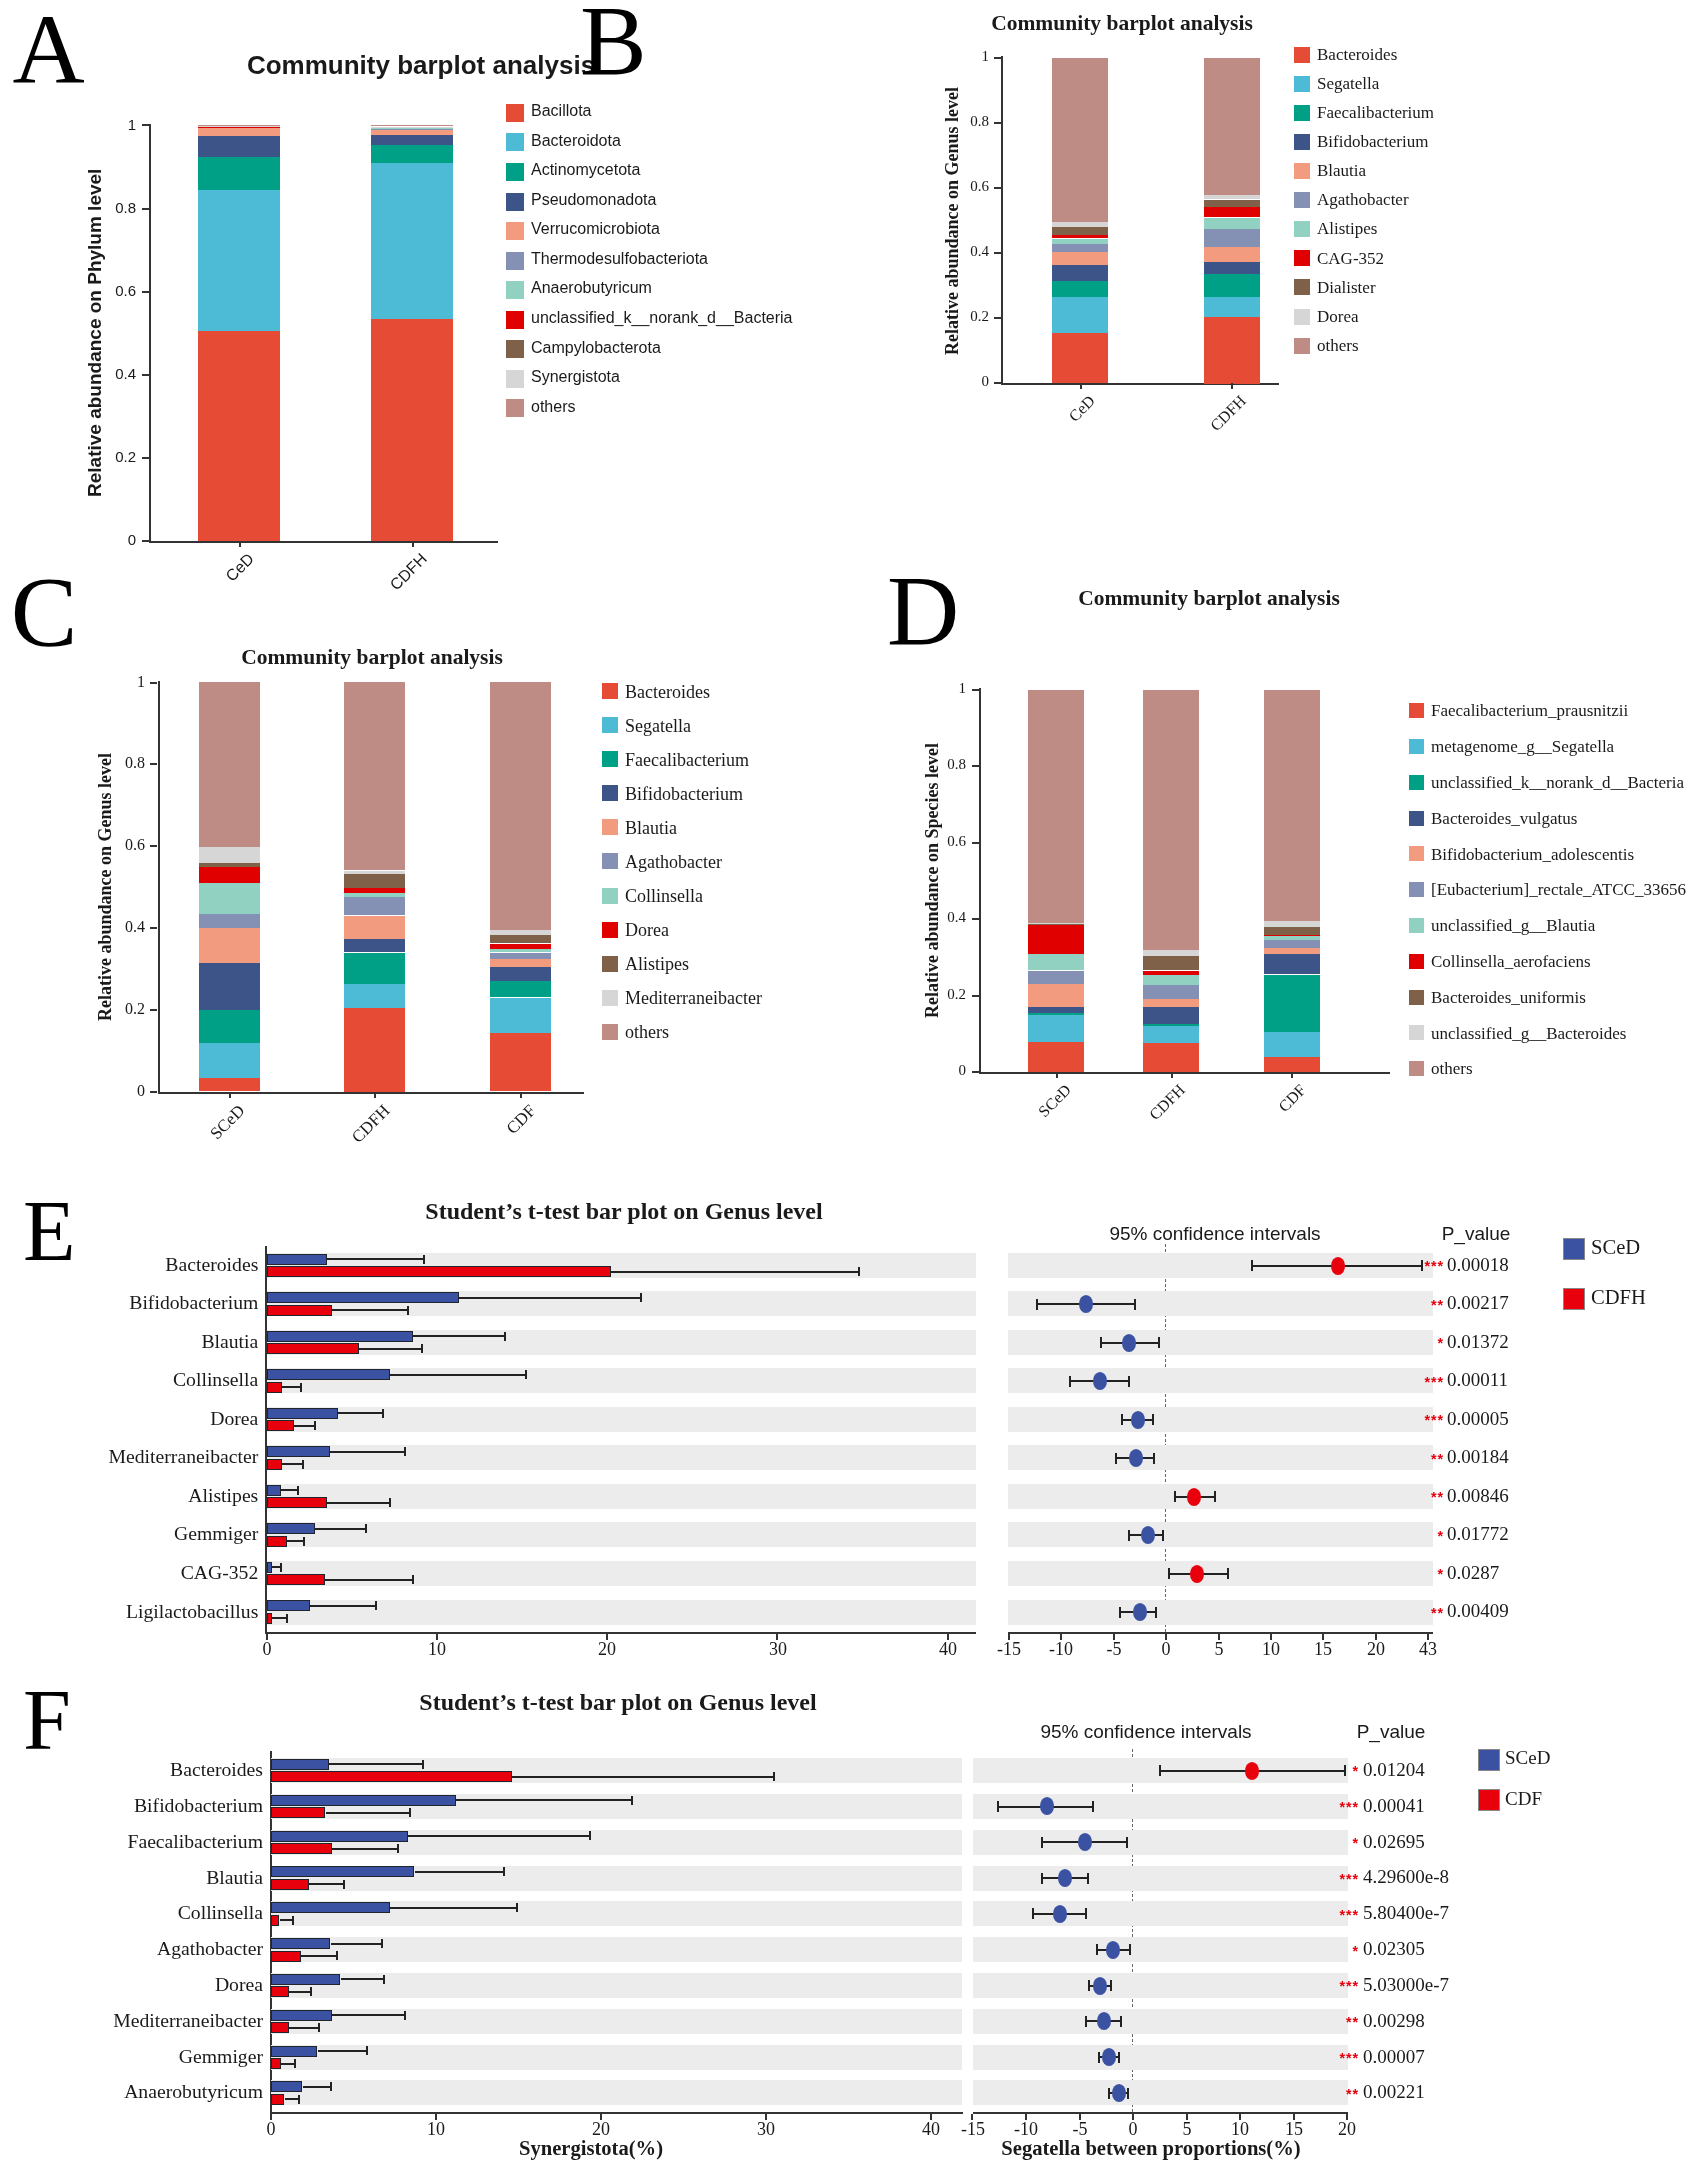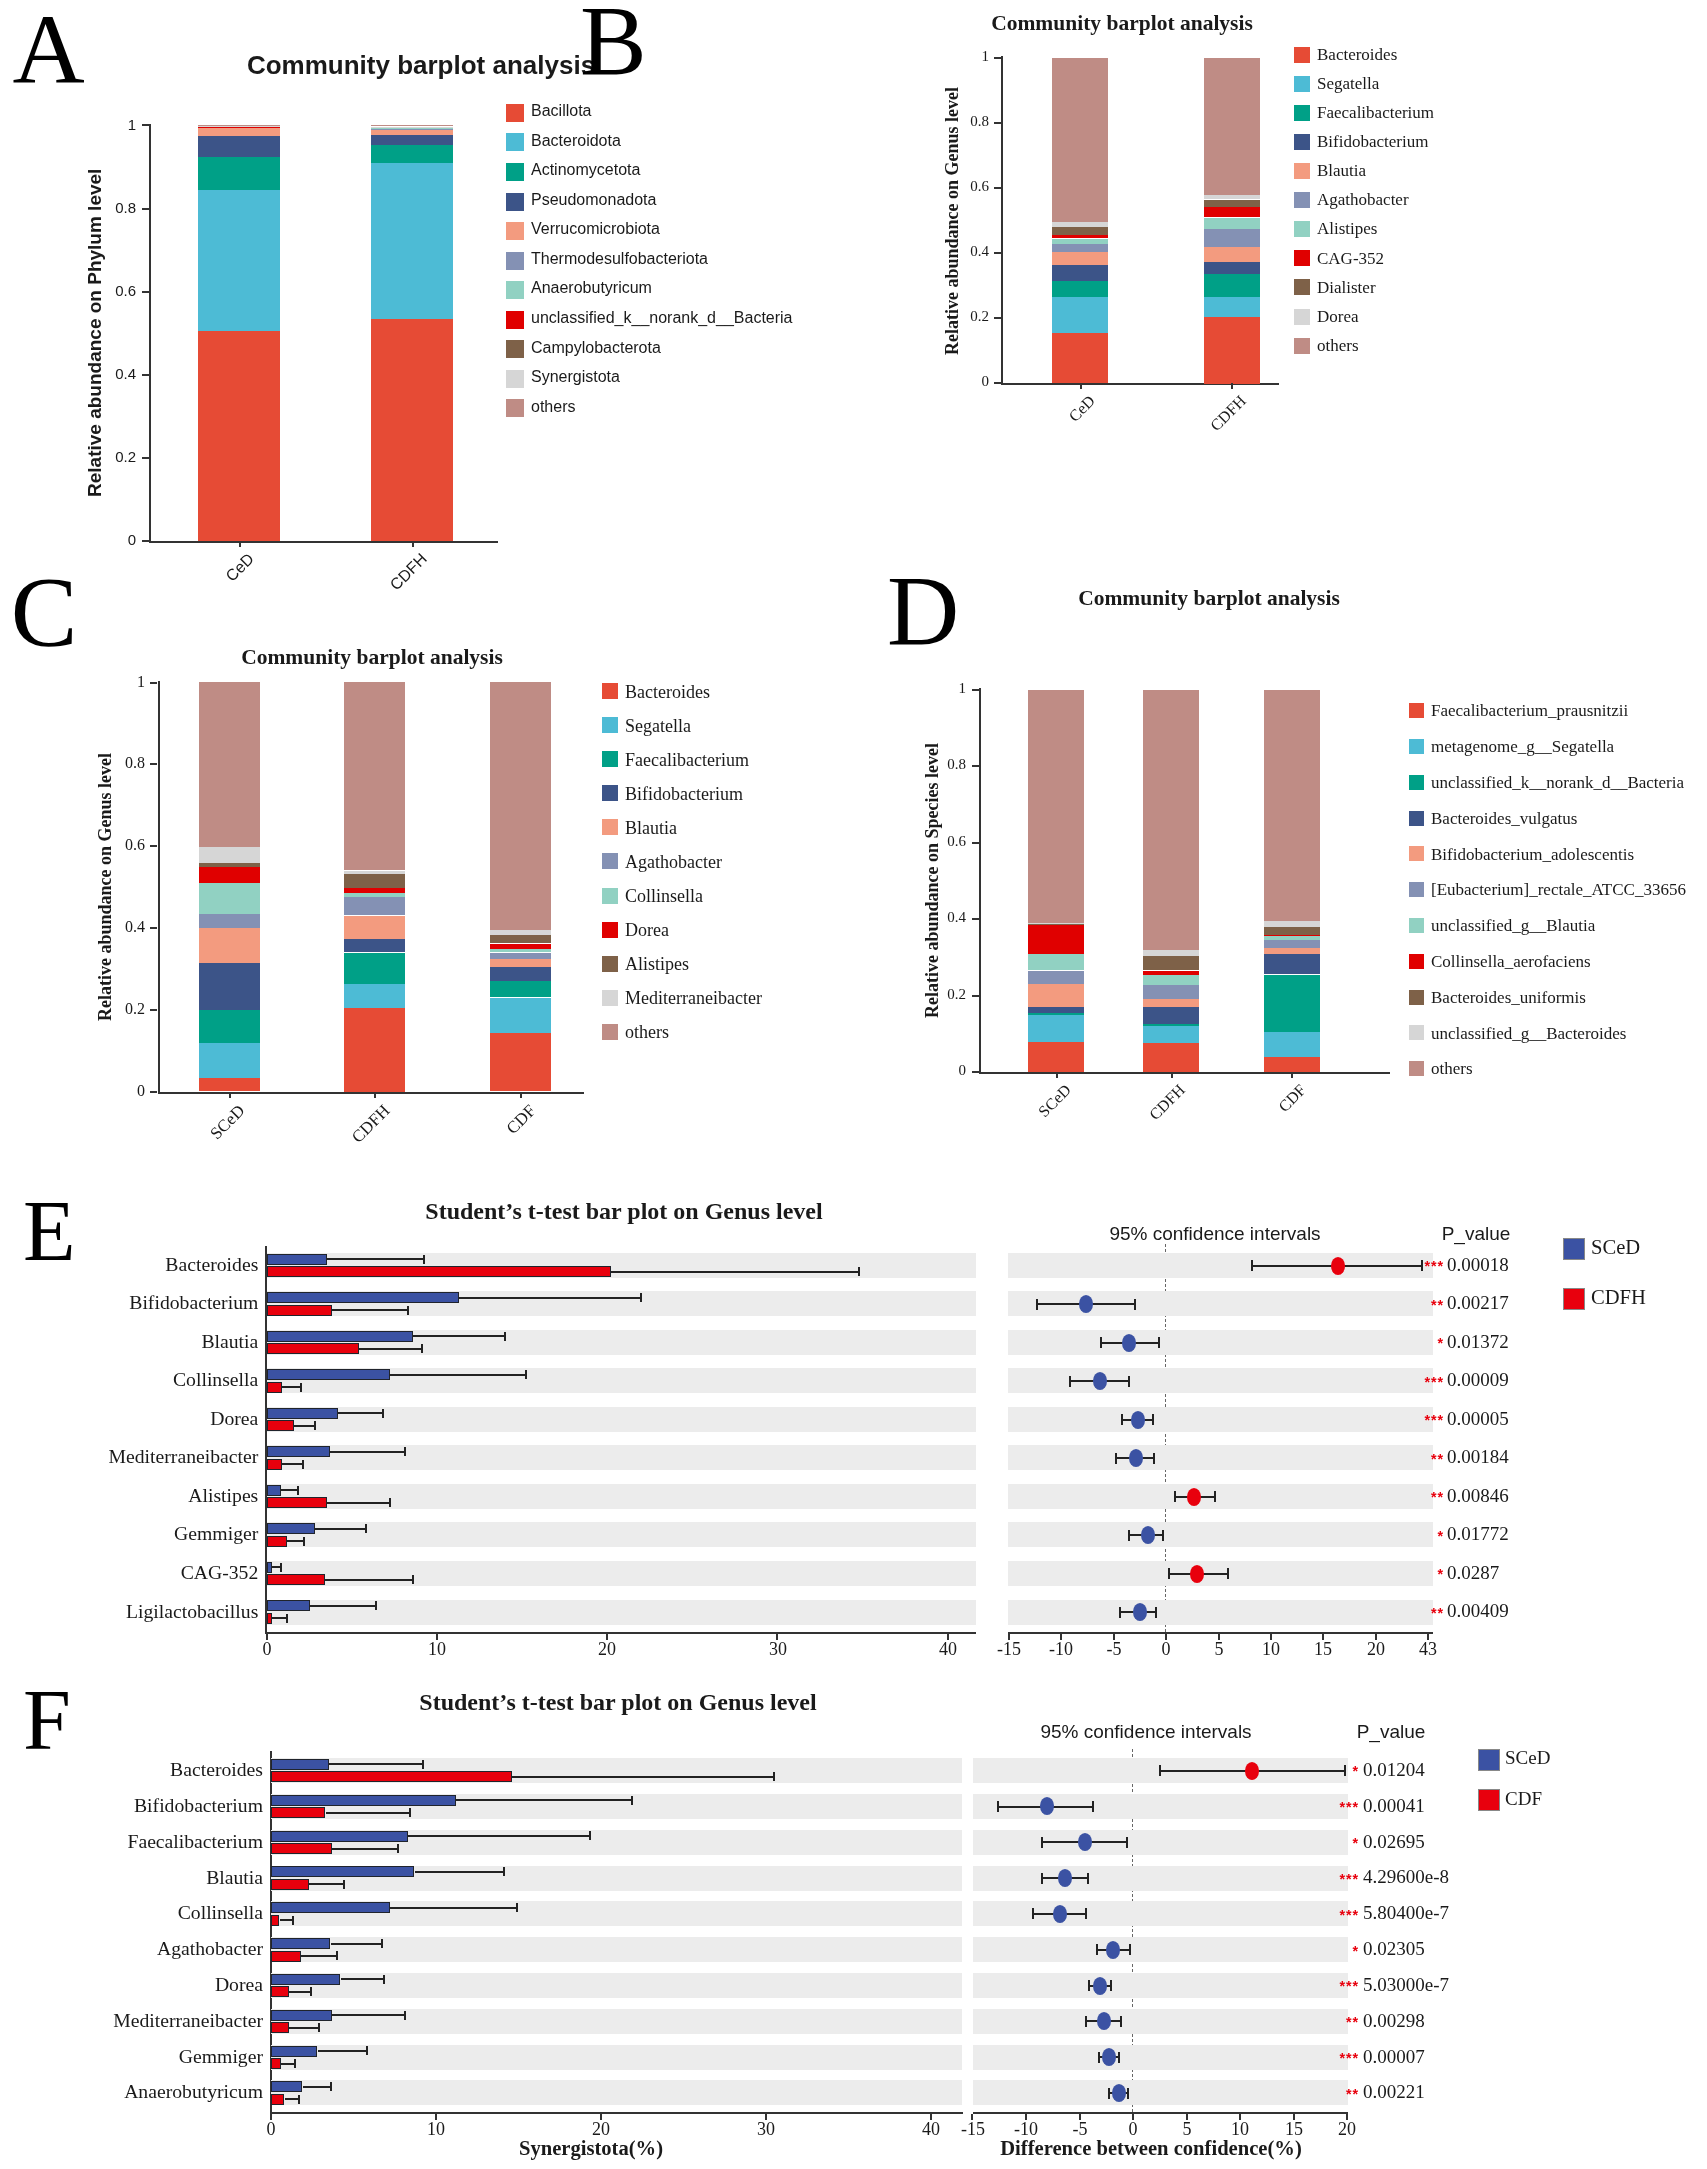--- a/index.html
+++ b/index.html
@@ -51,21 +51,21 @@
   <div class="letter lE">E</div>
   <div class="title tE">Student’s t-test bar plot on Genus level</div>
   <div class="hdr hE1">95% confidence intervals</div>
   <div class="hdr hE2">P_value</div>
 
   <div class="letter lF">F</div>
   <div class="title tF">Student’s t-test bar plot on Genus level</div>
   <div class="hdr hF1">95% confidence intervals</div>
   <div class="hdr hF2">P_value</div>
   <div class="xlab xF1">Synergistota(%)</div>
-  <div class="xlab xF2">Difference between confidence(%)</div>
+  <div class="xlab xF2">Segatella between proportions(%)</div>
 
   <div id="gen" class="abs" style="inset:0;">
       <div style="position: absolute; left: 149px; top: 124px; width: 1.8px; height: 419px; background: rgb(51, 51, 51);"></div>
       <div style="position: absolute; left: 149px; top: 541px; width: 349px; height: 1.8px; background: rgb(51, 51, 51);"></div>
       <div style="position: absolute; left: 142px; top: 540px; width: 7.2px; height: 1.8px; background: rgb(51, 51, 51);"></div>
       <div style="position: absolute; left: 95px; top: 531px; width: 41px; text-align: right; font-size: 15px; font-family: &quot;Liberation Sans&quot;, sans-serif;">0</div>
       <div style="position: absolute; left: 142px; top: 457px; width: 7.2px; height: 1.8px; background: rgb(51, 51, 51);"></div>
       <div style="position: absolute; left: 95px; top: 448px; width: 41px; text-align: right; font-size: 15px; font-family: &quot;Liberation Sans&quot;, sans-serif;">0.2</div>
       <div style="position: absolute; left: 142px; top: 374px; width: 7.2px; height: 1.8px; background: rgb(51, 51, 51);"></div>
       <div style="position: absolute; left: 95px; top: 365px; width: 41px; text-align: right; font-size: 15px; font-family: &quot;Liberation Sans&quot;, sans-serif;">0.4</div>
@@ -419,21 +419,21 @@
       <div style="position: absolute; left: 525px; top: 1370px; width: 1.8px; height: 9px; background: rgb(34, 34, 34);"></div>
       <div style="position: absolute; left: 267px; top: 1382px; width: 15.3px; height: 10.7px; background: rgb(232, 0, 13); border: 0.9px solid rgb(32, 36, 44); box-sizing: border-box;"></div>
       <div style="position: absolute; left: 282px; top: 1386px; width: 18.7px; height: 1.8px; background: rgb(34, 34, 34);"></div>
       <div style="position: absolute; left: 300px; top: 1383px; width: 1.8px; height: 9px; background: rgb(34, 34, 34);"></div>
       <div style="position: absolute; left: 14.3px; top: 1368px; width: 244px; text-align: right; font-size: 19.7px; white-space: nowrap;">Collinsella</div>
       <div style="position: absolute; left: 1070px; top: 1380px; width: 60px; height: 1.8px; background: rgb(34, 34, 34);"></div>
       <div style="position: absolute; left: 1069px; top: 1376px; width: 1.8px; height: 10.7px; background: rgb(34, 34, 34);"></div>
       <div style="position: absolute; left: 1128px; top: 1376px; width: 1.8px; height: 10.7px; background: rgb(34, 34, 34);"></div>
       <div style="position: absolute; left: 1093px; top: 1372px; width: 14.3px; height: 18px; border-radius: 50%; background: rgb(59, 82, 163);"></div>
       <div style="position: absolute; left: 1381px; top: 1374px; width: 63px; text-align: right; color: rgb(232, 0, 13); font-weight: 700; font-size: 14.3px; font-family: &quot;Liberation Sans&quot;, sans-serif; letter-spacing: 0.9px;">***</div>
-      <div style="position: absolute; left: 1447px; top: 1369px; width: 152px; font-size: 19px;">0.00009</div>
+      <div style="position: absolute; left: 1447px; top: 1369px; width: 152px; font-size: 19px;">0.00011</div>
       <div style="position: absolute; left: 267px; top: 1407px; width: 709px; height: 25px; background: rgb(236, 236, 236);"></div>
       <div style="position: absolute; left: 1008px; top: 1407px; width: 425px; height: 25px; background: rgb(236, 236, 236);"></div>
       <div style="position: absolute; left: 267px; top: 1408px; width: 71px; height: 10.7px; background: rgb(59, 82, 163); border: 0.9px solid rgb(32, 36, 44); box-sizing: border-box;"></div>
       <div style="position: absolute; left: 338px; top: 1412px; width: 44px; height: 1.8px; background: rgb(34, 34, 34);"></div>
       <div style="position: absolute; left: 382px; top: 1409px; width: 1.8px; height: 9px; background: rgb(34, 34, 34);"></div>
       <div style="position: absolute; left: 267px; top: 1420px; width: 27px; height: 10.7px; background: rgb(232, 0, 13); border: 0.9px solid rgb(32, 36, 44); box-sizing: border-box;"></div>
       <div style="position: absolute; left: 294px; top: 1425px; width: 20.4px; height: 1.8px; background: rgb(34, 34, 34);"></div>
       <div style="position: absolute; left: 314px; top: 1421px; width: 1.8px; height: 9px; background: rgb(34, 34, 34);"></div>
       <div style="position: absolute; left: 14.3px; top: 1407px; width: 244px; text-align: right; font-size: 19.7px; white-space: nowrap;">Dorea</div>
       <div style="position: absolute; left: 1122px; top: 1419px; width: 30px; height: 1.8px; background: rgb(34, 34, 34);"></div>

